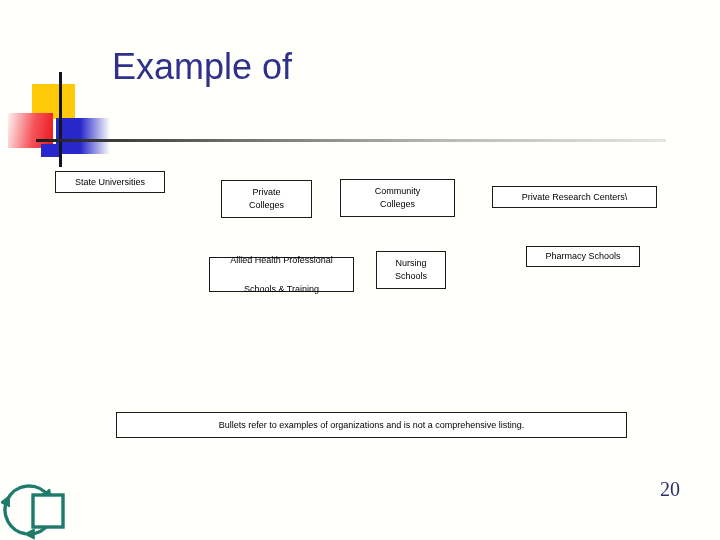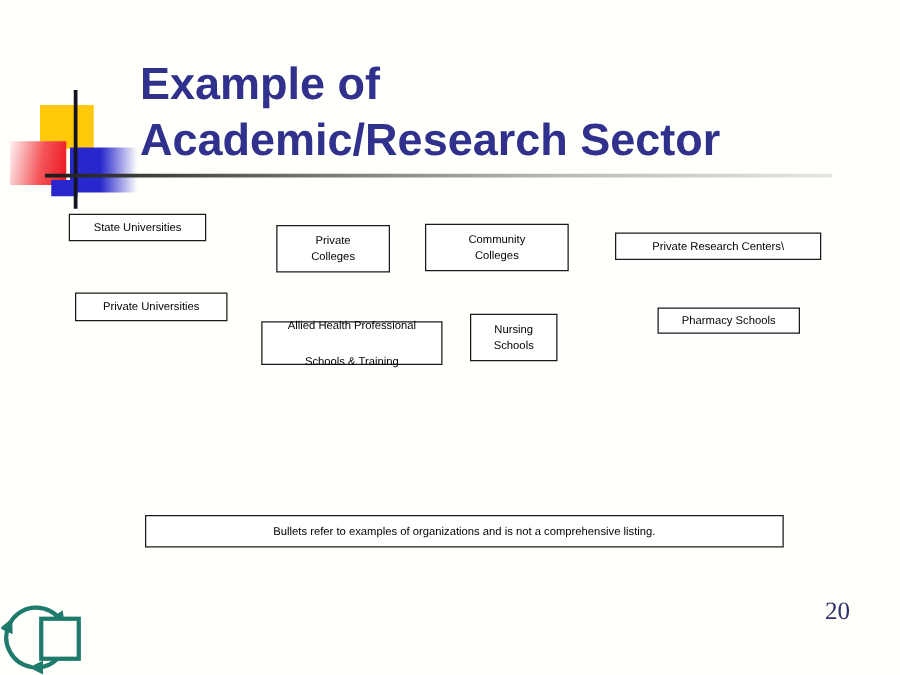--- a/index.html
+++ b/index.html
@@ -13,21 +13,21 @@
   .sq-red    { position:absolute; left:8px;  top:113px; width:45px; height:35px;
                background:linear-gradient(100deg,#fff2f2 0%,#f4555a 55%,#ee1c25 95%); }
   .sq-blue   { position:absolute; left:56px; top:118px; width:54px; height:36px;
                background:linear-gradient(to right,#2727cb 45%,rgba(230,234,255,0) 100%); }
   .sq-blue-s { position:absolute; left:41px; top:144px; width:21px; height:13px; background:#2727cb; }
   .v-line    { position:absolute; left:59px; top:72px;  width:3px;  height:95px; background:#14141f; }
   .h-rule    { position:absolute; left:36px; top:139px; width:630px; height:3px;
                background:linear-gradient(to right,#1c1c1c 0%,#777 35%,#b9b9b9 65%,#e5e5e5 100%); }
   
   .title { position:absolute; left:112px; top:44px; color:#30318c;
-           font-size:36px; line-height:45px; font-weight:700; white-space:nowrap; }
+           font-size:36px; line-height:45px; font-weight:400; white-space:nowrap; }
   .title span { display:block; }
   
   .nbox { position:absolute; border:1px solid #1a1a1a; background:#ffffff;
           display:flex; flex-direction:column; align-items:center; justify-content:center;
           text-align:center; font-size:9px; line-height:13px; color:#000; }
   #b-state            { left:55px;  top:171px; width:108px; height:20px; }
   #b-tribal           { left:221px; top:180px; width:89px;  height:36px; }
   #b-community        { left:340px; top:179px; width:113px; height:36px;text-align:right; }
   #b-private-research { left:492px; top:186px; width:163px; height:20px; }
   #b-private-univ     { left:60px;  top:234px; width:120px; height:21px; }
@@ -48,39 +48,35 @@
 
   <div class="sq-yellow"></div>
   <div class="sq-red"></div>
   <div class="sq-blue"></div>
   <div class="sq-blue-s"></div>
   <div class="v-line"></div>
   <div class="h-rule"></div>
 
   <div class="title">
     <span>Example of</span>
-    <span>Academic/Research Sector</span>
   </div>
 
   <div class="nbox" id="b-state">
     <span>State Universities</span>
   </div>
   <div class="nbox" id="b-tribal">
     <span>Private</span>
     <span>Colleges</span>
   </div>
   <div class="nbox" id="b-community">
     <span>Community</span>
     <span>Colleges</span>
   </div>
   <div class="nbox" id="b-private-research">
     <span>Private Research Centers\</span>
-  </div>
-  <div class="nbox" id="b-private-univ">
-    <span>Private Universities</span>
   </div>
   <div class="nbox" id="b-allied">
     <span>Allied Health Professional</span>
     <span>Schools &amp; Training</span>
   </div>
   <div class="nbox" id="b-nursing">
     <span>Nursing</span>
     <span>Schools</span>
   </div>
   <div class="nbox" id="b-pharmacy">

